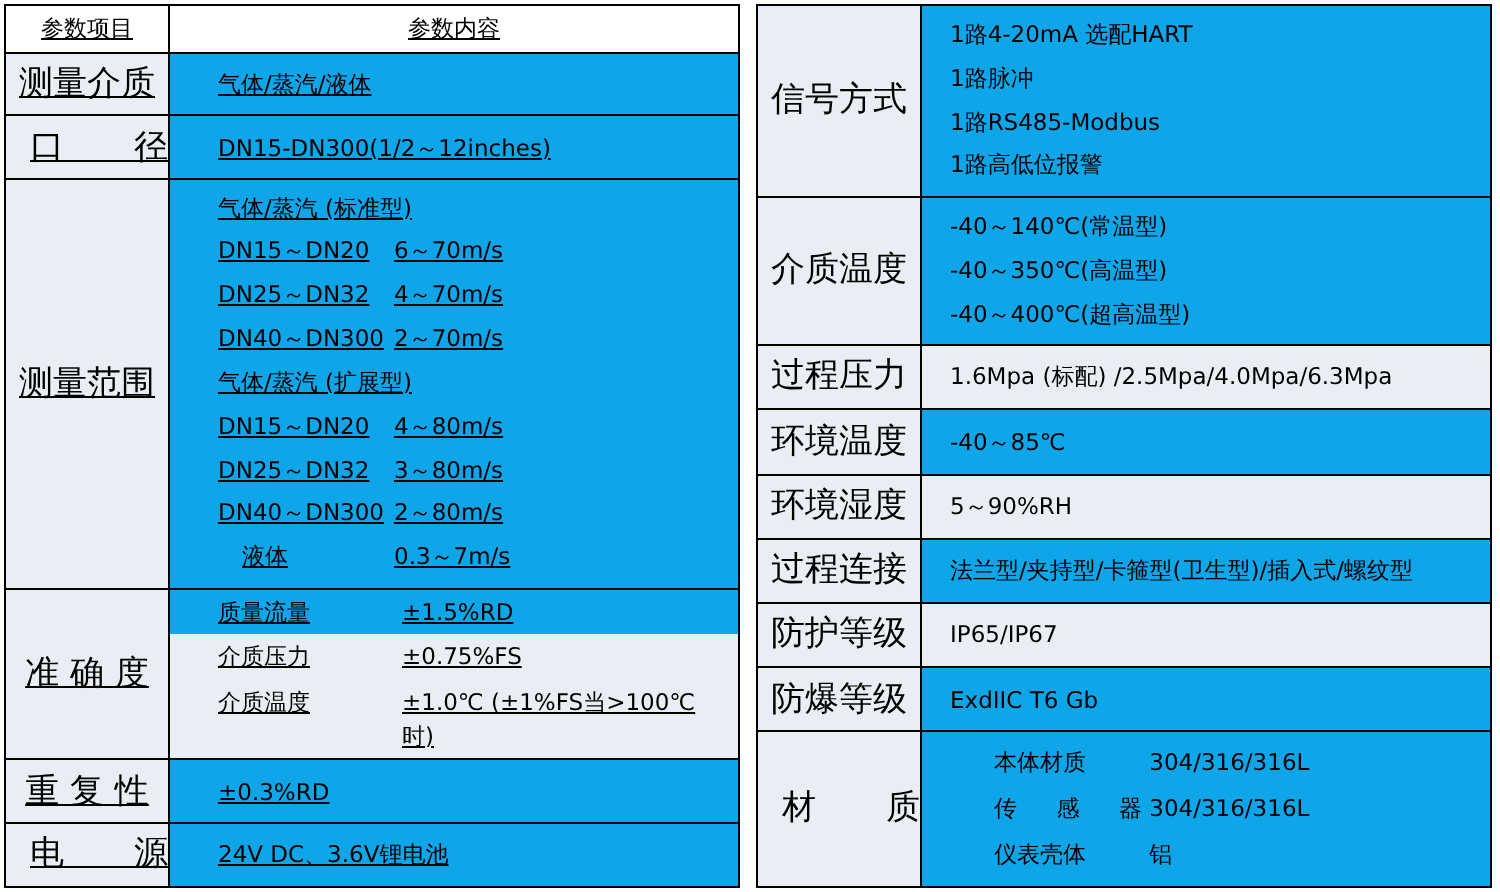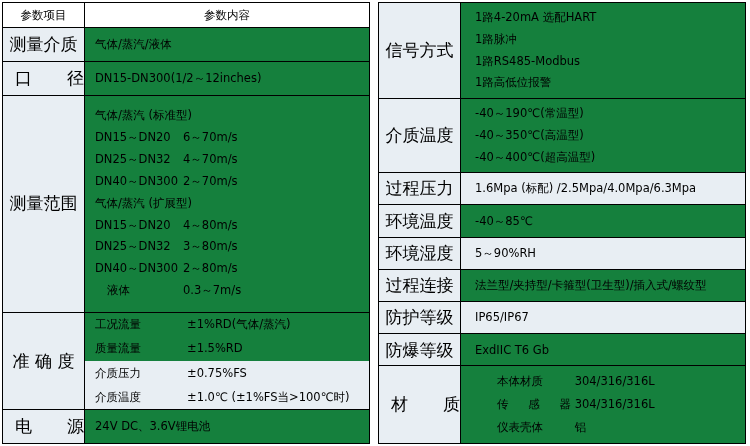--- a/index.html
+++ b/index.html
@@ -20,40 +20,41 @@
     height: 446px;
     box-sizing: border-box;
   }
   .panel {
     box-sizing: border-box;
   }
   .panel-left {
     width: 372px;
     height: 446px;
     padding: 2px 2px 2px 2px;
+    text-decoration: underline;
   }
   .panel-right {
     width: 378px;
     height: 446px;
     padding: 2px 4px 2px 6px;
   }
   table {
     border-collapse: collapse;
     width: 100%;
     height: 442px;
     table-layout: fixed;
   }
   td, th {
     border: 1px solid #000000;
     font-weight: normal;
     font-size: 11.5px;
     line-height: 1.45;
     padding: 3px 6px;
     vertical-align: middle;
-    background: #15803d;
+    background: #0ea5e9;
   }
   .hdr td {
     text-align: center;
     font-size: 11.5px;
     background: #ffffff;
   }
   .lbl {
     text-align: center;
     letter-spacing: 0px;
     font-size: 17px;
@@ -62,21 +63,21 @@
     text-align: justify;
     text-align-last: justify;
     padding-left: 12px;
     padding-right: 0;
   }
   .val {
     text-align: left;
     padding-left: 10px;
   }
   .val-indent {
-    padding-left: 10px;
+    padding-left: 24px;
   }
   .shade {
     background: #e8eef3;
   }
   .multi {
     line-height: 1.9;
   }
   .sub-title {
     display: block;
   }
@@ -159,28 +160,20 @@
           </td>
         </tr>
 
         <tr>
           <td class="shade lbl">
             <span>准 确 度</span>
           </td>
           <td style="padding:0; border:1px solid #000;">
             <table style="height:100%; border-collapse:collapse;">
               <tbody>
-                <tr>
-                  <td style="border:none; border-bottom:0px;" class="val val-indent">
-                    <span class="row-pair">
-                      <span class="k" style="width:92px;flex:0 0 92px;">工况流量</span>
-                      <span class="v">±1%RD(气体/蒸汽)</span>
-                    </span>
-                  </td>
-                </tr>
                 <tr>
                   <td style="border:none;" class="val val-indent">
                     <span class="row-pair">
                       <span class="k" style="width:92px;flex:0 0 92px;">质量流量</span>
                       <span class="v">±1.5%RD</span>
                     </span>
                   </td>
                 </tr>
                 <tr>
                   <td style="border:none;" class="val val-indent shade">
@@ -196,20 +189,24 @@
                       <span class="k" style="width:92px;flex:0 0 92px;">介质温度</span>
                       <span class="v">±1.0℃ (±1%FS当&gt;100℃时)</span>
                     </span>
                   </td>
                 </tr>
               </tbody>
             </table>
           </td>
         </tr>
 
+        <tr>
+          <td class="shade lbl">重 复 性</td>
+          <td class="val val-indent">±0.3%RD</td>
+        </tr>
 
         <tr>
           <td class="shade lbl lbl-wide">电  源</td>
           <td class="val val-indent">24V DC、3.6V锂电池</td>
         </tr>
       </tbody>
     </table>
   </div>
 
   <div class="panel panel-right">
@@ -225,21 +222,21 @@
             <span class="sub-title">1路4-20mA 选配HART</span>
             <span class="sub-title">1路脉冲</span>
             <span class="sub-title">1路RS485-Modbus</span>
             <span class="sub-title">1路高低位报警</span>
           </td>
         </tr>
 
         <tr>
           <td class="shade lbl">介质温度</td>
           <td class="val cellpad-lg multi">
-            <span class="sub-title">-40～190℃(常温型)</span>
+            <span class="sub-title">-40～140℃(常温型)</span>
             <span class="sub-title">-40～350℃(高温型)</span>
             <span class="sub-title">-40～400℃(超高温型)</span>
           </td>
         </tr>
 
         <tr>
           <td class="shade lbl">过程压力</td>
           <td class="val cellpad-lg shade">1.6Mpa (标配) /2.5Mpa/4.0Mpa/6.3Mpa</td>
         </tr>
 

